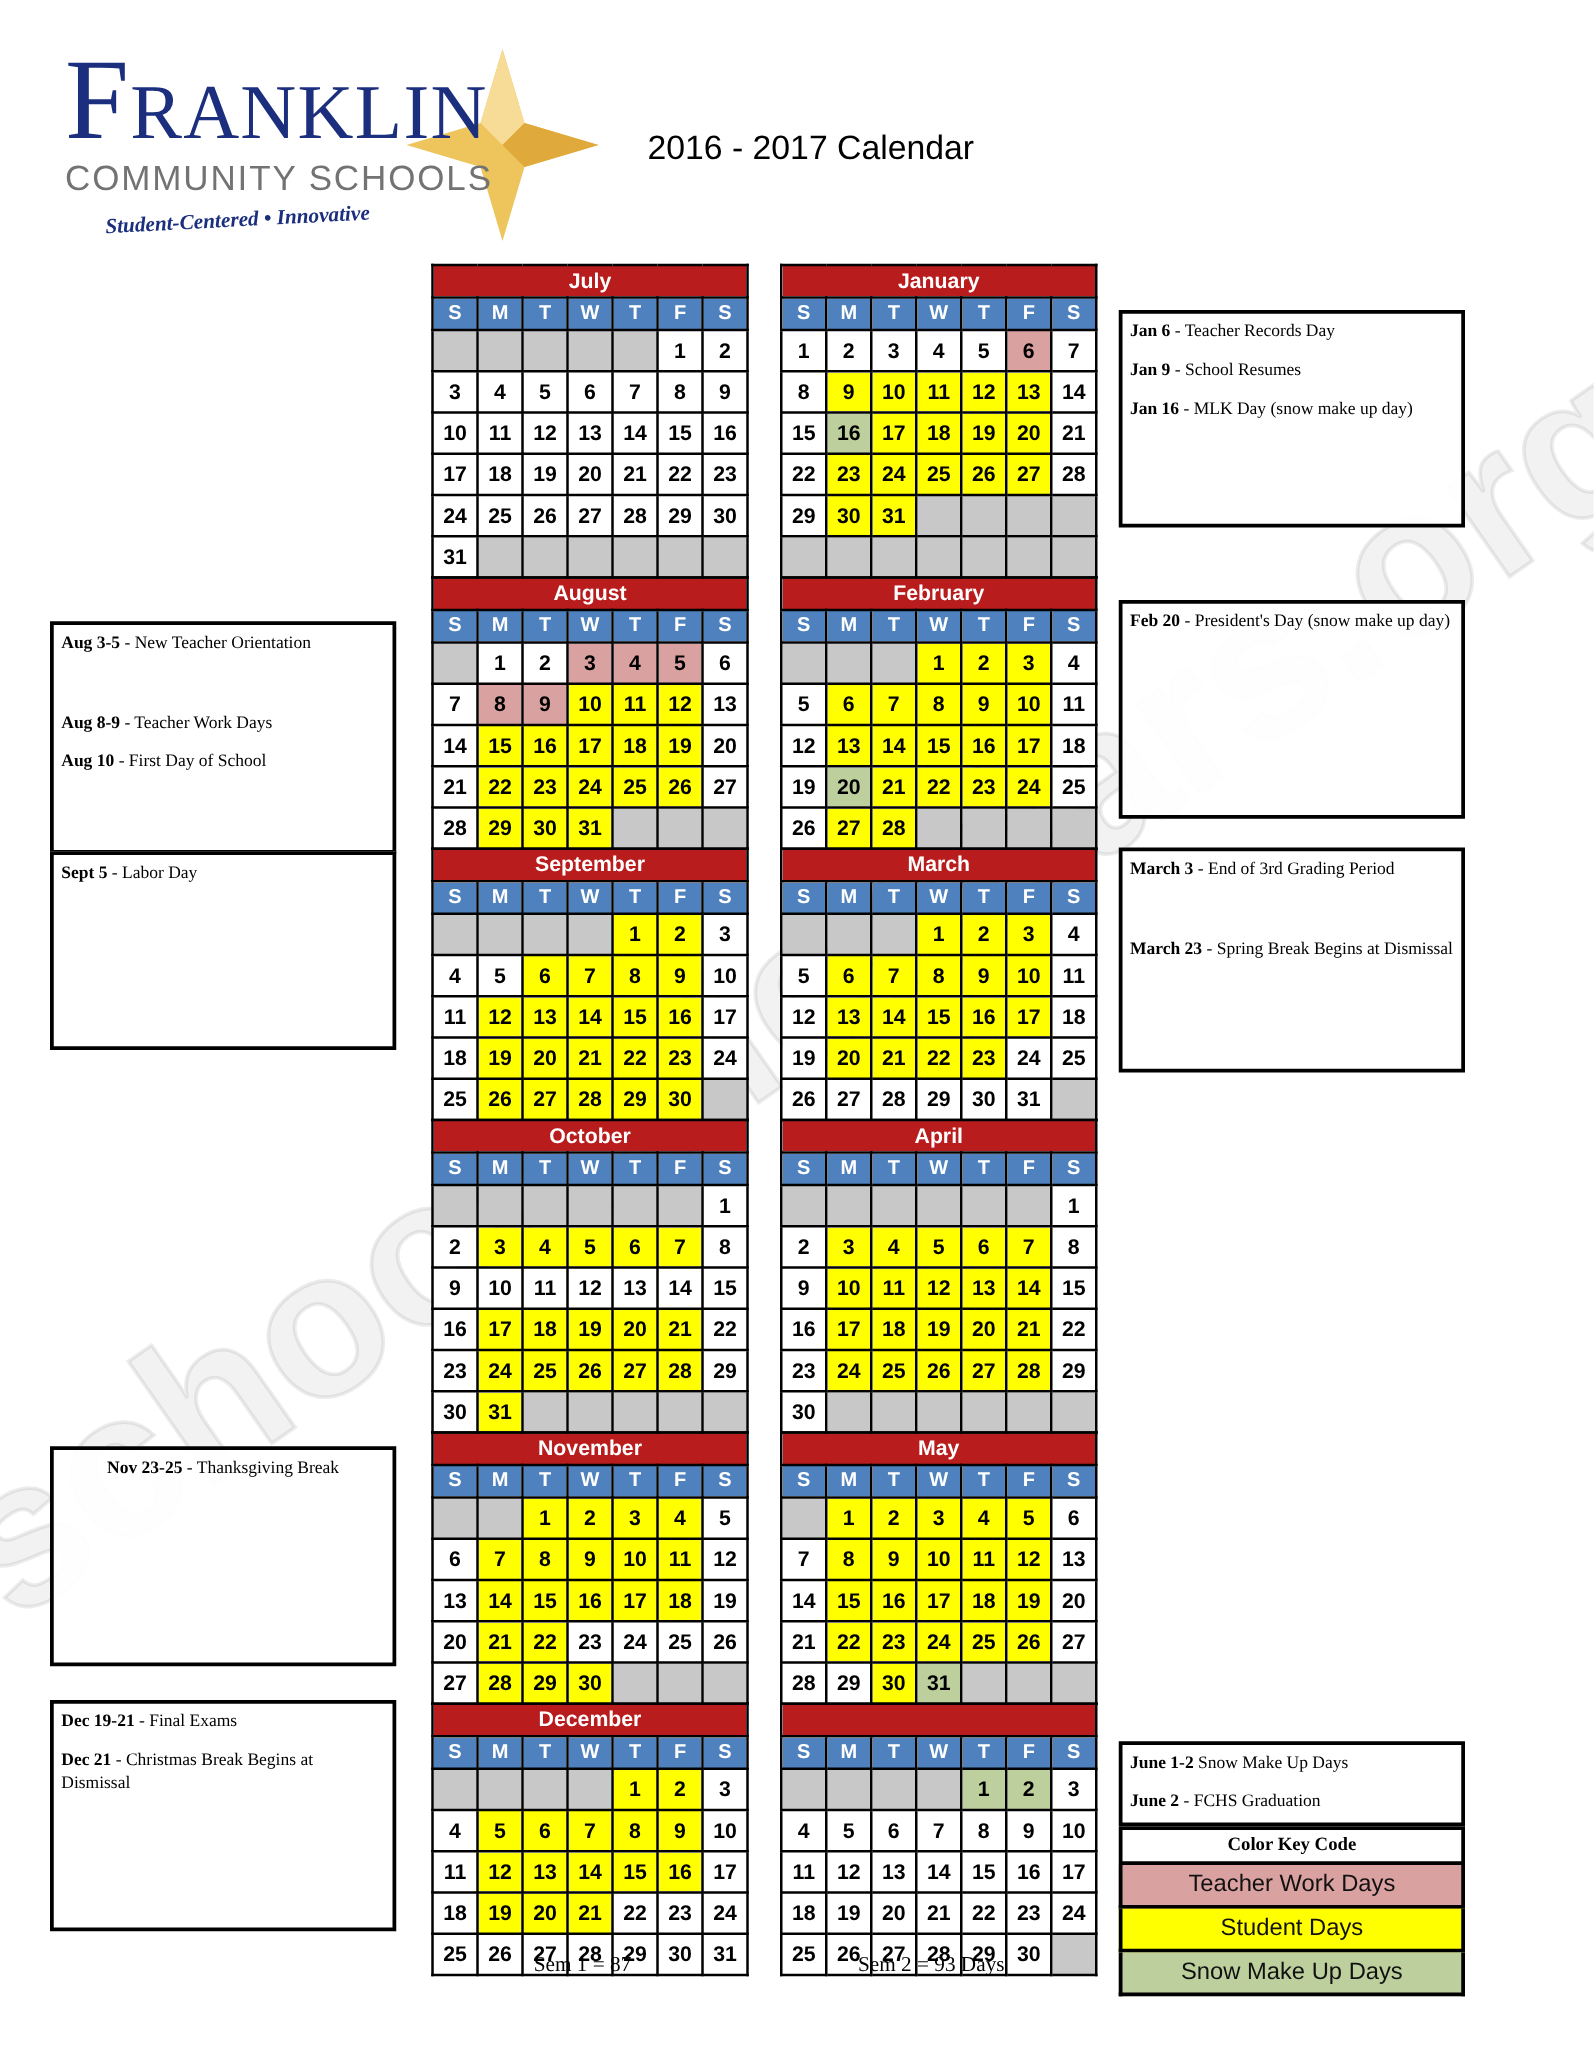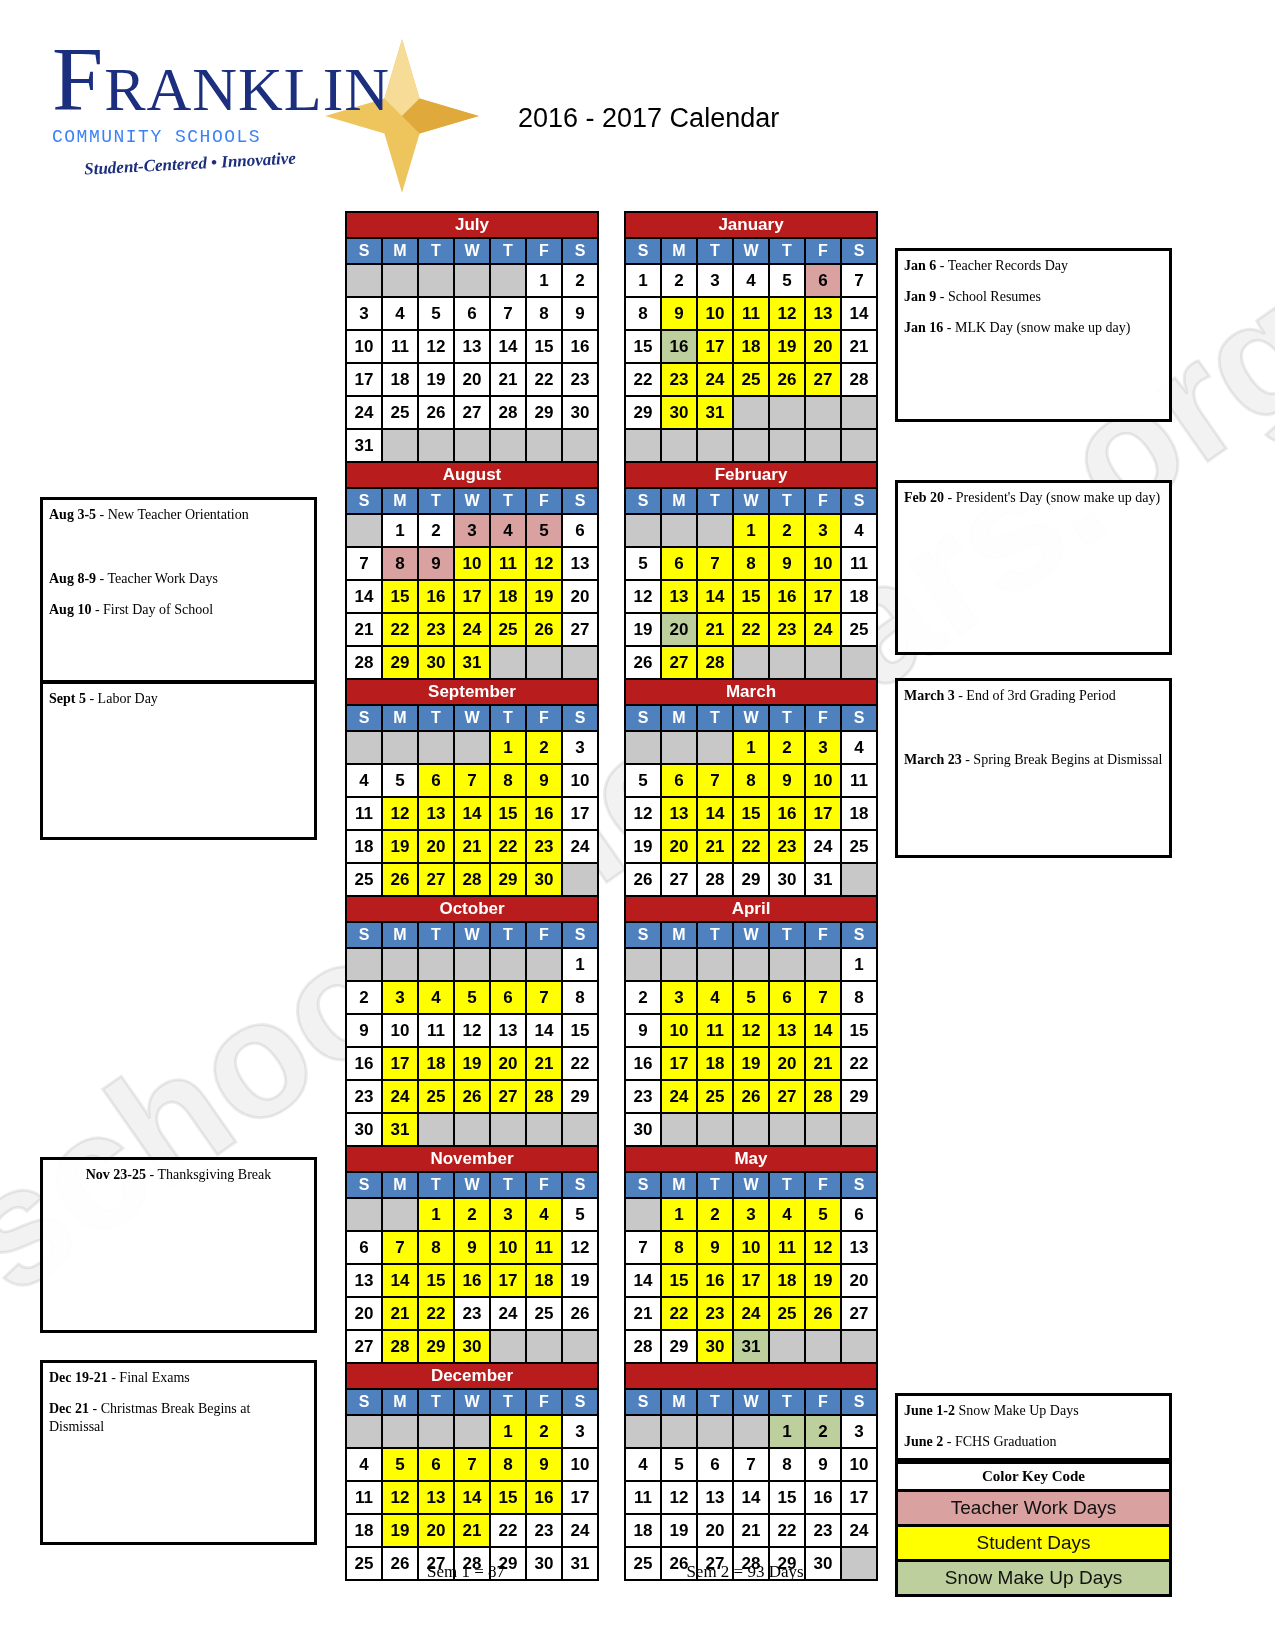--- a/index.html
+++ b/index.html
@@ -22,22 +22,22 @@
   .logo { position:absolute; left:52px; top:36px; width:400px; height:165px; z-index:2; }
   .logo-star { position:absolute; left:270px; top:0px; width:160px; height:160px; z-index:0; }
   .logo-franklin {
     position:relative; z-index:1;
     font-family:"Liberation Serif",serif; font-weight:normal;
     color:#1b2f7e; font-size:62px; line-height:0.95; letter-spacing:1px;
   }
   .logo-franklin::first-letter { font-size:92px; }
   .logo-schools {
     position:relative; z-index:1; margin-top:4px;
-    font-family:Liberation Mono, monospace; color:#3b82f6;
-    font-size:18px; letter-spacing:1.5px; white-space:nowrap;
+    font-family:Liberation Sans, sans-serif; color:#737373;
+    font-size:28px; letter-spacing:1.5px; white-space:nowrap;
   }
   .logo-tagline {
     position:relative; z-index:1; margin-top:3px; margin-left:32px;
     font-family:"Liberation Serif",serif; font-style:italic; font-weight:bold;
     color:#1b2f7e; font-size:17px; transform:rotate(-3deg); white-space:nowrap;
   }
 
   .page-title { position:absolute; left:518px; top:103px; font-size:27px; color:#000; z-index:2; }
 
   

